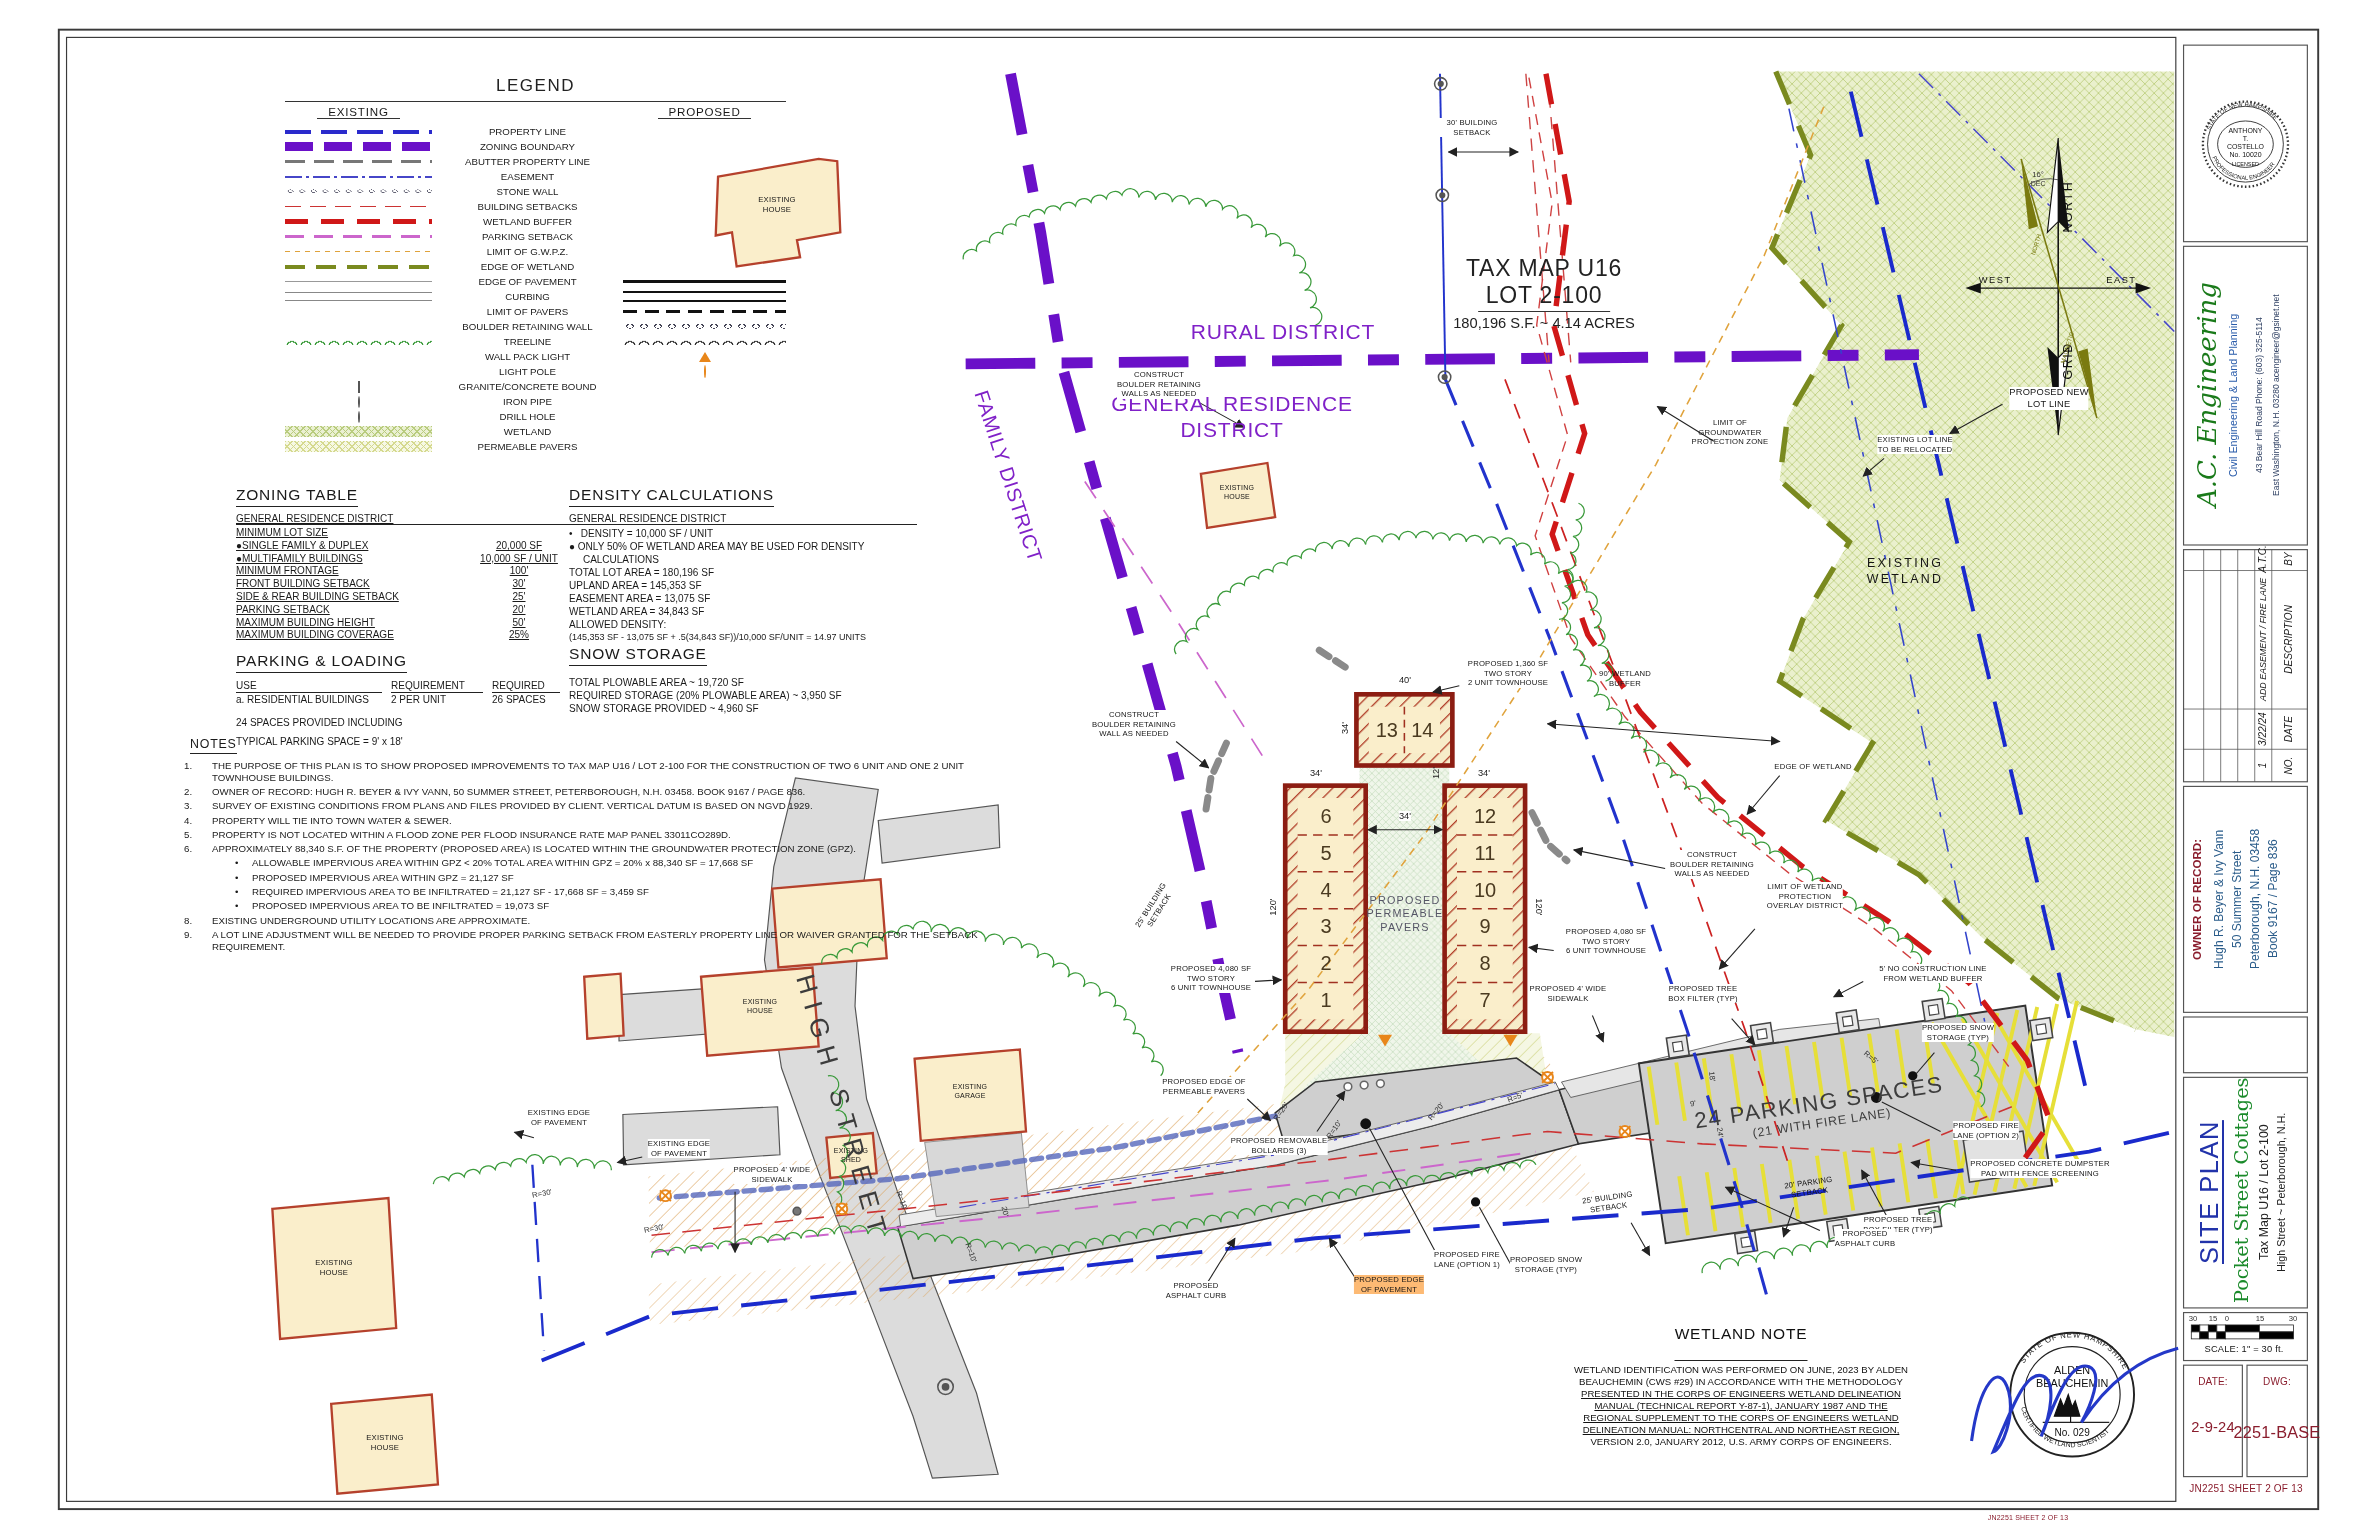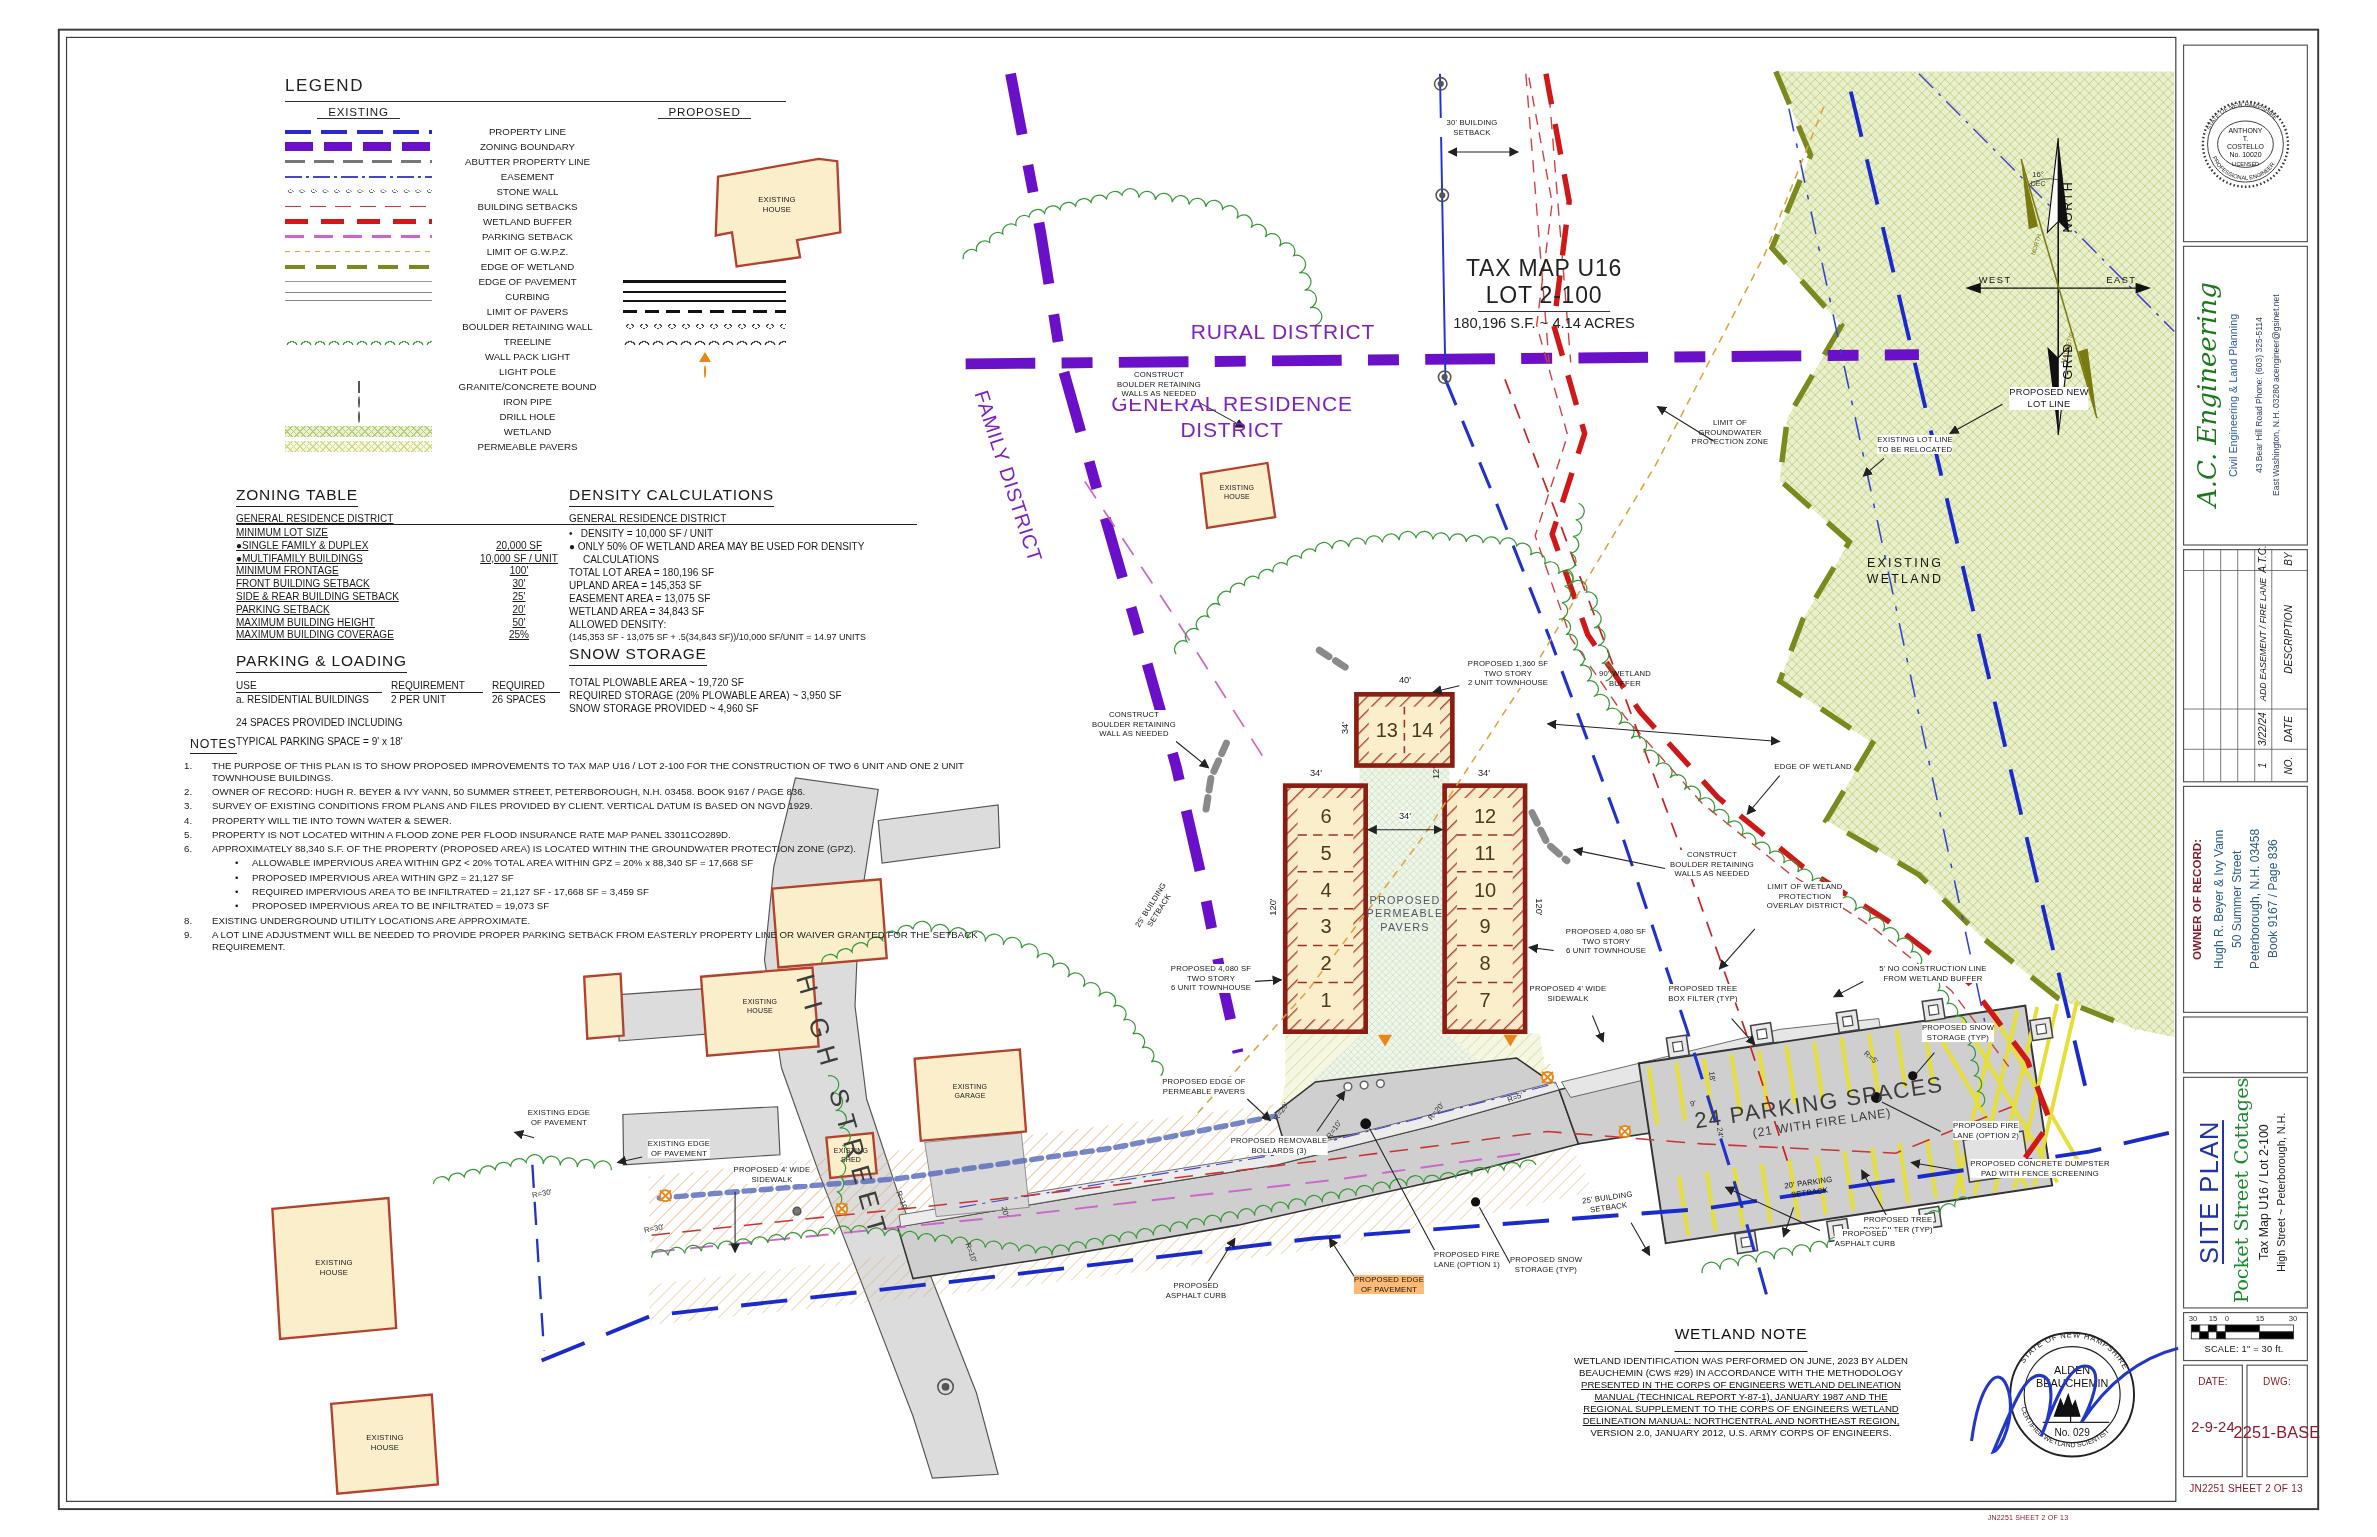--- a/index.html
+++ b/index.html
@@ -12,21 +12,21 @@
   .dim{position:absolute;transform:translateX(-50%);font:9.3px "Liberation Sans",sans-serif;color:#222;white-space:nowrap;}
   .dimr{font-size:7.7px;color:#333;}
   .purple{color:#8021c8;font-size:21px;letter-spacing:0.8px;white-space:pre-line;}
   .hs{position:absolute;font-size:26px;letter-spacing:9.3px;color:#3c3c3c;transform:rotate(74deg);transform-origin:left top;white-space:nowrap;}
   .parcel{position:absolute;transform:translateX(-50%);text-align:center;color:#222;}
   .parcel .p1{font-size:23px;letter-spacing:0.8px;}
   .parcel .p2{font-size:23px;letter-spacing:0.8px;border-bottom:1.5px solid #333;display:inline-block;padding:0 7.7px 1.5px;}
   .parcel .p3{font-size:14.7px;margin-top:3.1px;}
   
   #legend{left:285px;top:76px;width:501px;}
-  #legend .lg-title{font-size:17px;letter-spacing:1.5px;color:#222;}
+  #legend .lg-title{text-align:center;font-size:17px;letter-spacing:1.5px;color:#222;}
   #legend .lg-hr{height:0;border-top:1.5px solid #333;margin:4.6px 0 3.1px;}
   #legend .lg-heads{display:grid;grid-template-columns:147px 1fr 163px;margin-bottom:4.6px;}
   #legend .lg-heads span{justify-self:center;font-size:11.6px;letter-spacing:0.8px;border-bottom:1.5px solid #333;padding:0 10.8px 0.8px;}
   .lg-row{display:grid;grid-template-columns:147px 1fr 163px;align-items:center;height:15px;}
   .lg-row .lab{text-align:center;font-size:9.7px;color:#1a1a1a;}
   .swc{display:flex;align-items:center;justify-content:center;height:100%;}
   .sw{display:block;width:100%;}
   .sw[data-style="property-line"]{height:3.9px;background:repeating-linear-gradient(90deg,#2a2acc 0 26px,transparent 26px 36px);}
   .sw[data-style="zoning-boundary"]{height:8.5px;background:repeating-linear-gradient(90deg,#6a10c8 0 28px,transparent 28px 39px);}
   .sw[data-style="abutter"]{height:2.3px;background:repeating-linear-gradient(90deg,#777 0 20px,transparent 20px 29px);}
@@ -63,21 +63,21 @@
   .dline{font-size:10px;line-height:13px;white-space:pre-wrap;}
   .dline[data-small="1"]{font-size:9px;}
   .plrow{display:grid;grid-template-columns:155px 101px 77px;font-size:10px;line-height:13px;}
   .plrow.hd span{border-bottom:1.2px solid #222;margin-right:9.3px;padding-bottom:0.8px;}
   .nrow{display:grid;grid-template-columns:28px 1fr;font-size:9.7px;line-height:12px;margin-bottom:2.3px;}
   .nrow[data-sub="1"]{margin-left:51px;grid-template-columns:17px 1fr;}
   #notes{left:184px;top:737px;width:805px;}
   #notes .pt{font-size:12.4px;margin-left:6px;}
   
   #wnote{left:1741px;top:1325px;width:433px;transform:translateX(-50%);text-align:center;color:#111;}
-  #wnote .wt{font-size:15.5px;letter-spacing:0.8px;border-bottom:1.5px solid #222;display:inline-block;padding-bottom:8px;margin-bottom:3.1px;}
+  #wnote .wt{font-size:15.5px;letter-spacing:0.8px;border-bottom:1.5px solid #222;display:inline-block;padding-bottom:17px;margin-bottom:3.1px;}
   #wnote .wl{font-size:9.6px;line-height:12px;}
   #wnote .wl[data-u="1"]{text-decoration:underline;}
   
   .rot{position:absolute;writing-mode:vertical-rl;transform:rotate(180deg);text-align:center;white-space:nowrap;}
   .units{position:absolute;display:flex;flex-direction:column;}
   .units.horiz{flex-direction:row;}
   .units .unit{flex:1;display:flex;align-items:center;justify-content:center;font-size:20px;color:#4a3a20;}
   .pklbl{position:absolute;text-align:center;color:#3d3d3d;transform:translateX(-50%) rotate(-8.5deg);}
   .pklbl .a{font-size:22.4px;letter-spacing:1.5px;}
   .pklbl .b{font-size:12.4px;letter-spacing:0.8px;}

